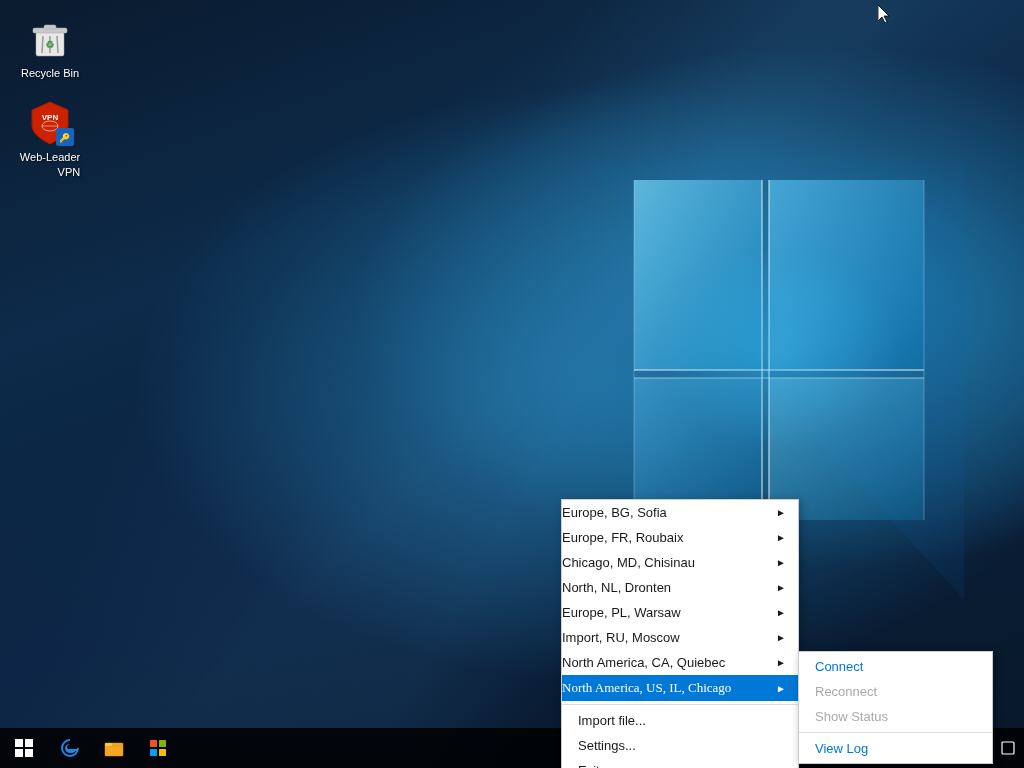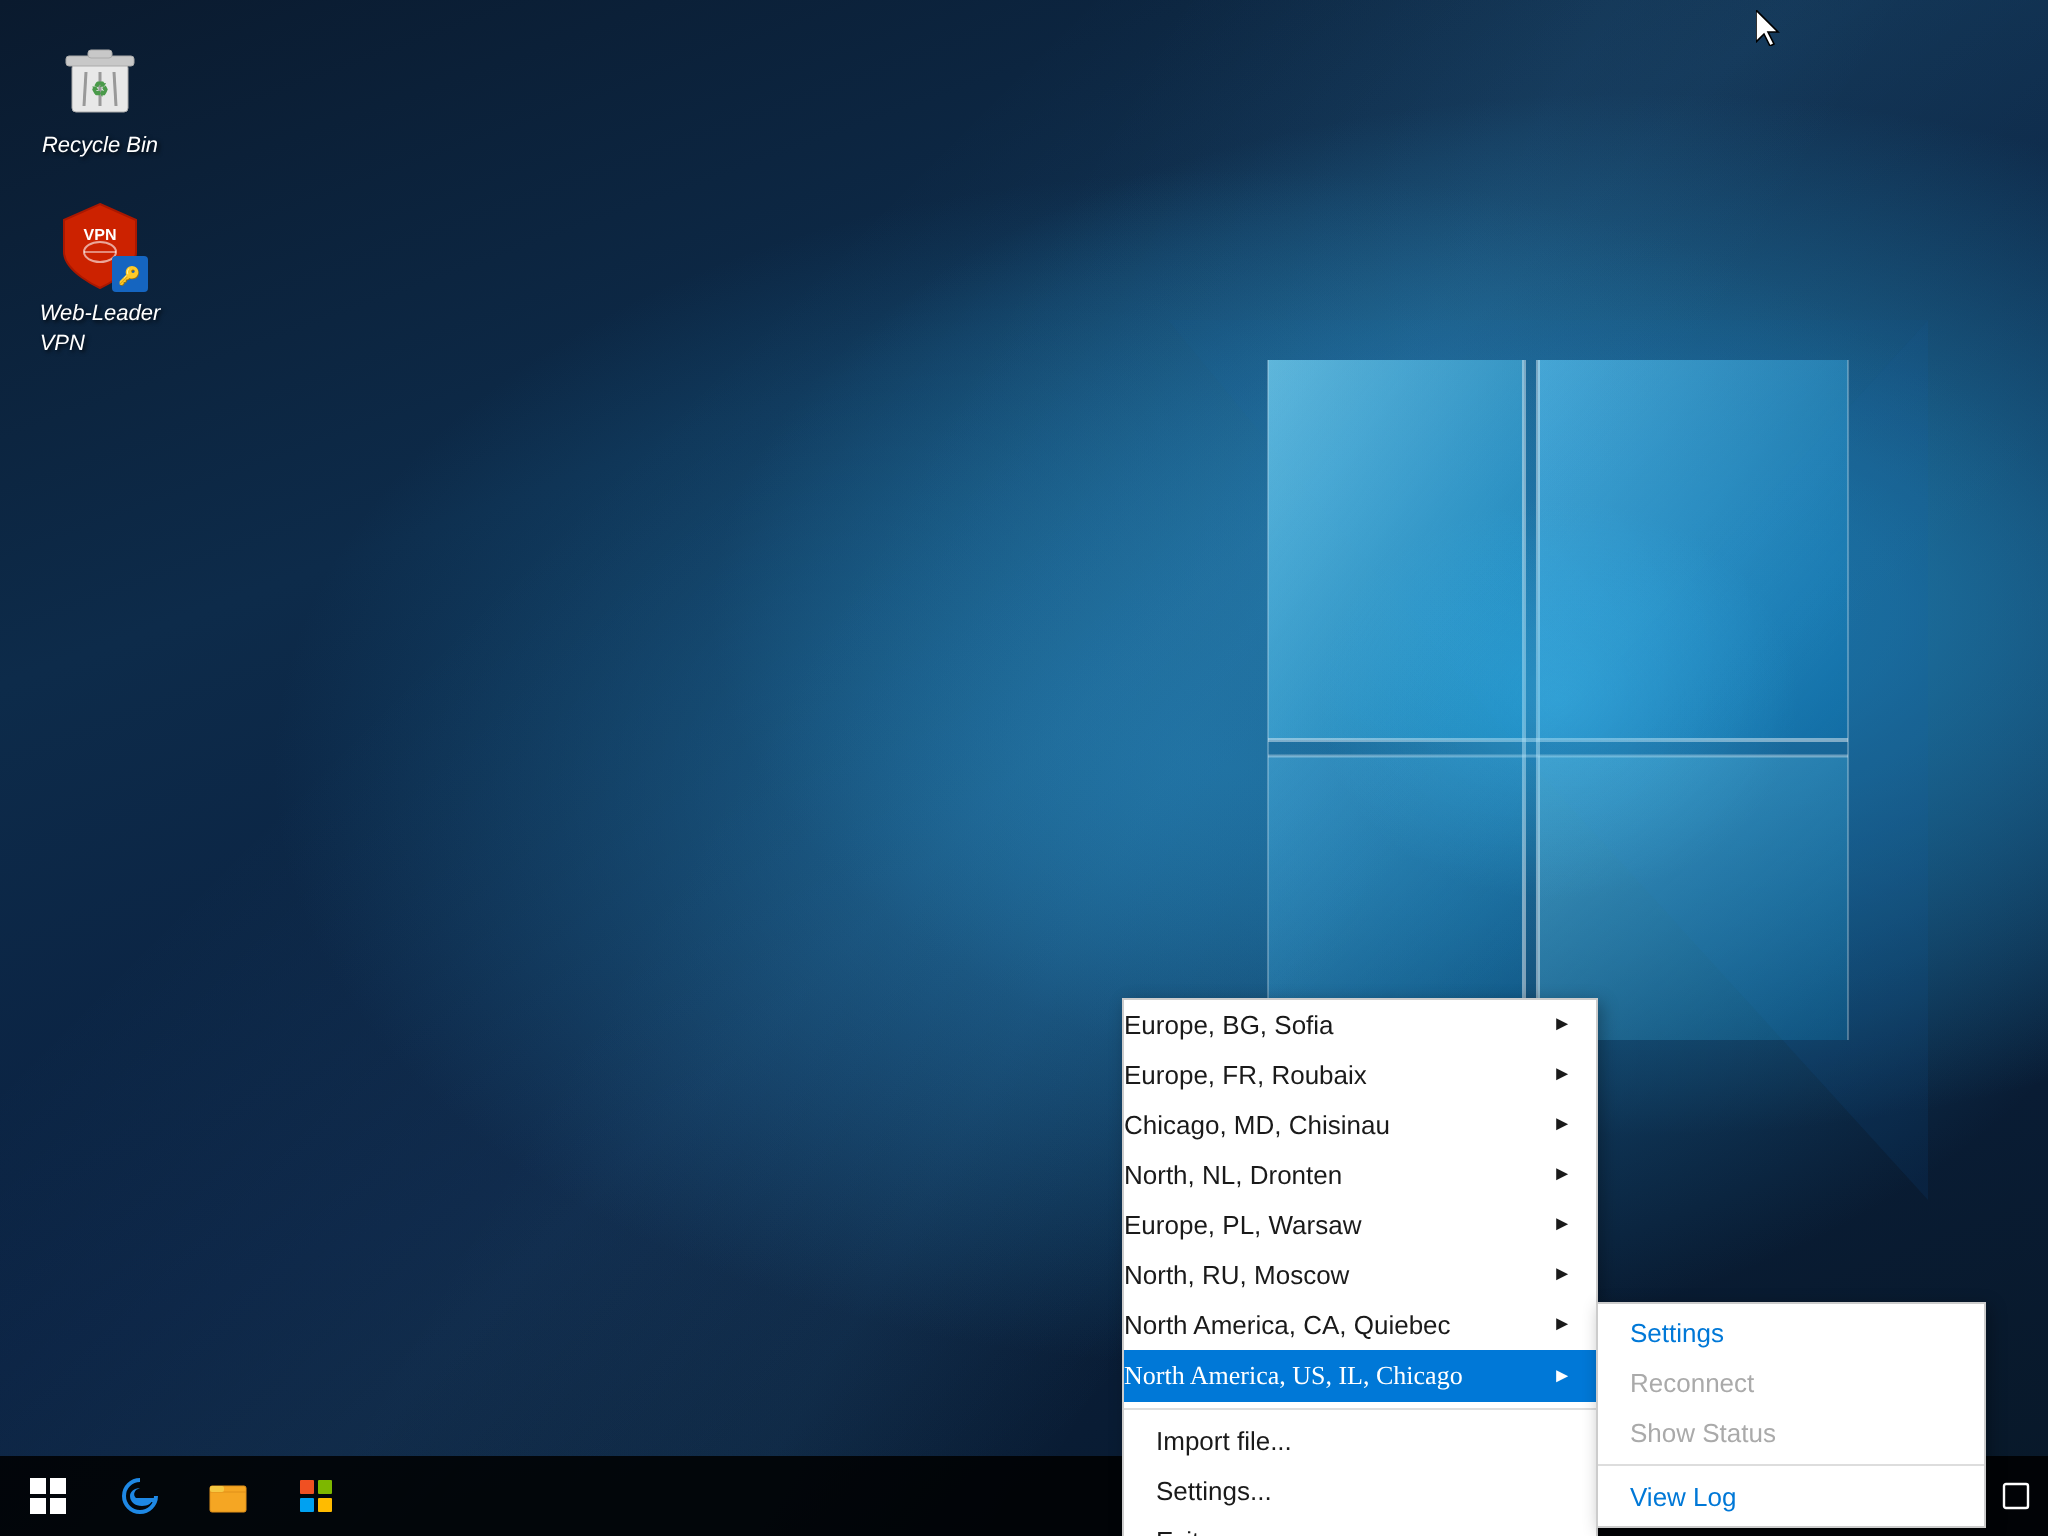--- a/index.html
+++ b/index.html
@@ -62,24 +62,23 @@
       height: 48px;
       display: flex;
       align-items: center;
       justify-content: center;
       margin-bottom: 4px;
     }
 
     .icon-label {
       color: white;
       font-size: 11px;
-      text-align: left;
+      text-align: right;
       text-shadow: 1px 1px 2px rgba(0,0,0,0.8);
       line-height: 1.3;
-      font-style: italic;
     }
 
     
     .recycle-bin-svg { width: 44px; height: 44px; }
 
     
     .taskbar {
       position: absolute;
       bottom: 0; left: 0;
       width: 1024px;
@@ -373,42 +372,42 @@
     </div>
     <div class="menu-item">
       <span>North, NL, Dronten</span>
       <span class="arrow">►</span>
     </div>
     <div class="menu-item">
       <span>Europe, PL, Warsaw</span>
       <span class="arrow">►</span>
     </div>
     <div class="menu-item">
-      <span>North, RU, Moscow</span>
+      <span>Import, RU, Moscow</span>
       <span class="arrow">►</span>
     </div>
     <div class="menu-item">
       <span>North America, CA, Quiebec</span>
       <span class="arrow">►</span>
     </div>
 
     <div class="menu-item active">
       <span>North America, US, IL, Chicago</span>
       <span class="arrow">►</span>
     </div>
 
     <div class="menu-separator"></div>
 
     <div class="menu-item-plain">Import file...</div>
     <div class="menu-item-plain">Settings...</div>
     <div class="menu-item-plain">Exit</div>
   </div>
 
   <div class="context-menu-sub">
-    <div class="sub-item active-blue">Settings</div>
+    <div class="sub-item active-blue">Connect</div>
     <div class="sub-item disabled">Reconnect</div>
     <div class="sub-item disabled">Show Status</div>
     <div class="menu-separator"></div>
     <div class="sub-item active-blue">View Log</div>
 
   </div>
 
   <div class="taskbar">
 
     <div class="taskbar-start">

